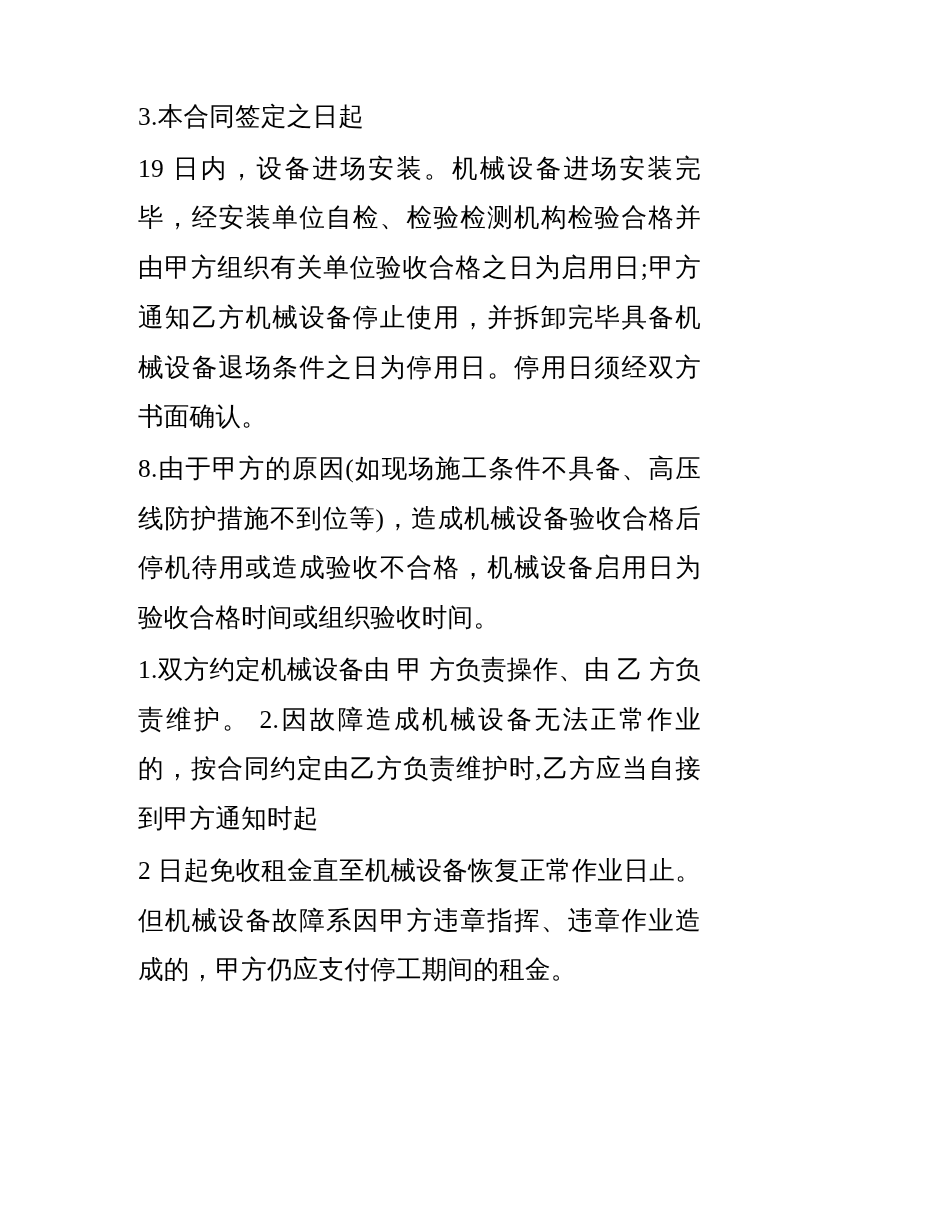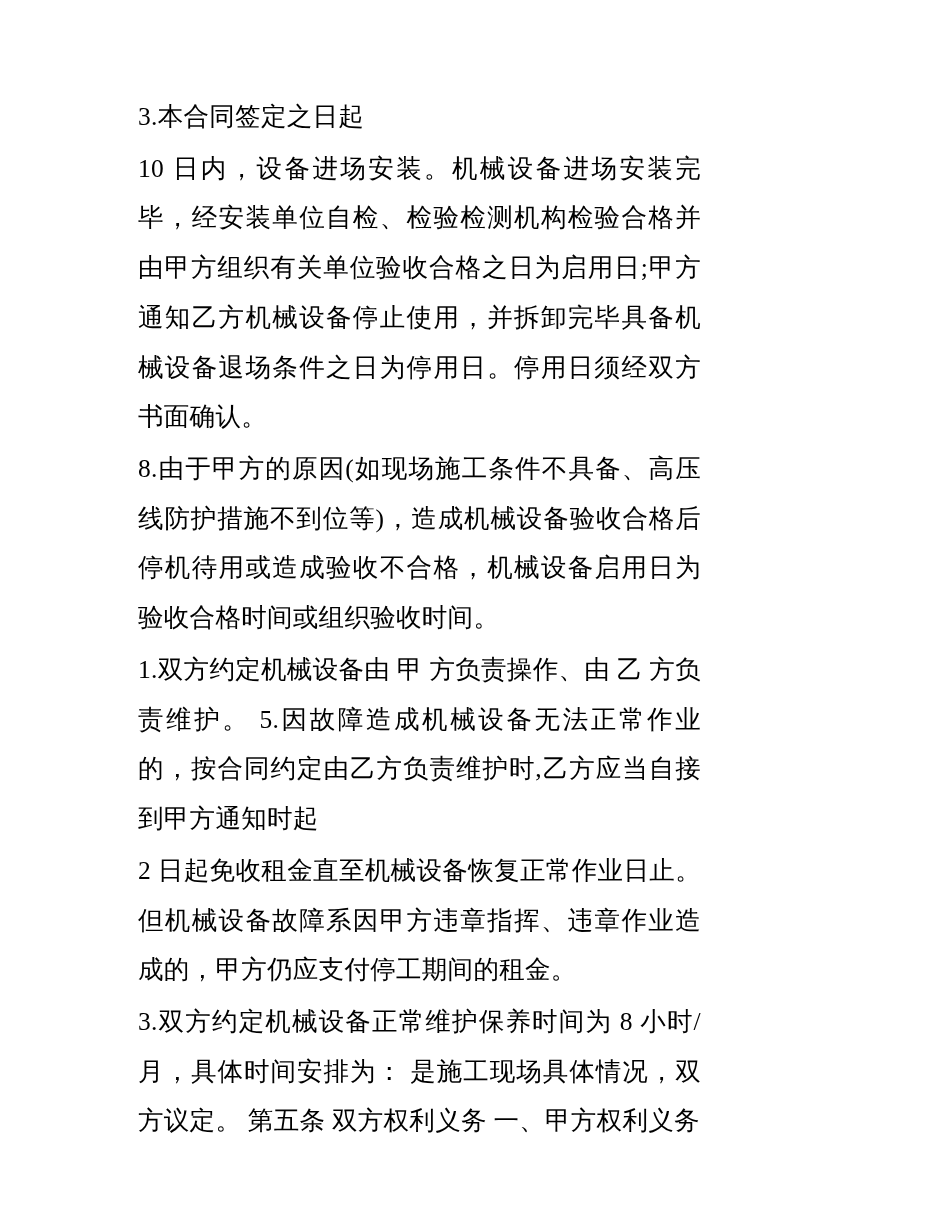--- a/index.html
+++ b/index.html
@@ -32,19 +32,18 @@
     margin: 0 0 2px 0;
     text-indent: 0;
   }
 </style>
 </head>
 <body>
 
 <div class="page">
   <div class="doc-body">
     <p class="para">3.本合同签定之日起</p>
-    <p class="para">10 日内，设备进场安装。机械设备进场安装完毕，经安装单位自检、检验检测机构检验合格并由甲方组织有关单位验收合格之日为启用日;甲方通知乙方机械设备停止使用，并拆卸完毕具备机械设备退场条件之日为停用日。停用日须经双方书面确认。</p>
+    <p class="para">19 日内，设备进场安装。机械设备进场安装完毕，经安装单位自检、检验检测机构检验合格并由甲方组织有关单位验收合格之日为启用日;甲方通知乙方机械设备停止使用，并拆卸完毕具备机械设备退场条件之日为停用日。停用日须经双方书面确认。</p>
     <p class="para">8.由于甲方的原因(如现场施工条件不具备、高压线防护措施不到位等)，造成机械设备验收合格后停机待用或造成验收不合格，机械设备启用日为验收合格时间或组织验收时间。</p>
-    <p class="para">1.双方约定机械设备由 甲 方负责操作、由 乙 方负责维护。 5.因故障造成机械设备无法正常作业的，按合同约定由乙方负责维护时,乙方应当自接到甲方通知时起</p>
+    <p class="para">1.双方约定机械设备由 甲 方负责操作、由 乙 方负责维护。 2.因故障造成机械设备无法正常作业的，按合同约定由乙方负责维护时,乙方应当自接到甲方通知时起</p>
     <p class="para">2 日起免收租金直至机械设备恢复正常作业日止。但机械设备故障系因甲方违章指挥、违章作业造成的，甲方仍应支付停工期间的租金。</p>
-    <p class="para">3.双方约定机械设备正常维护保养时间为 8 小时/月，具体时间安排为： 是施工现场具体情况，双方议定。 第五条 双方权利义务 一、甲方权利义务</p>
   </div>
 </div>
 
 </body></html>

